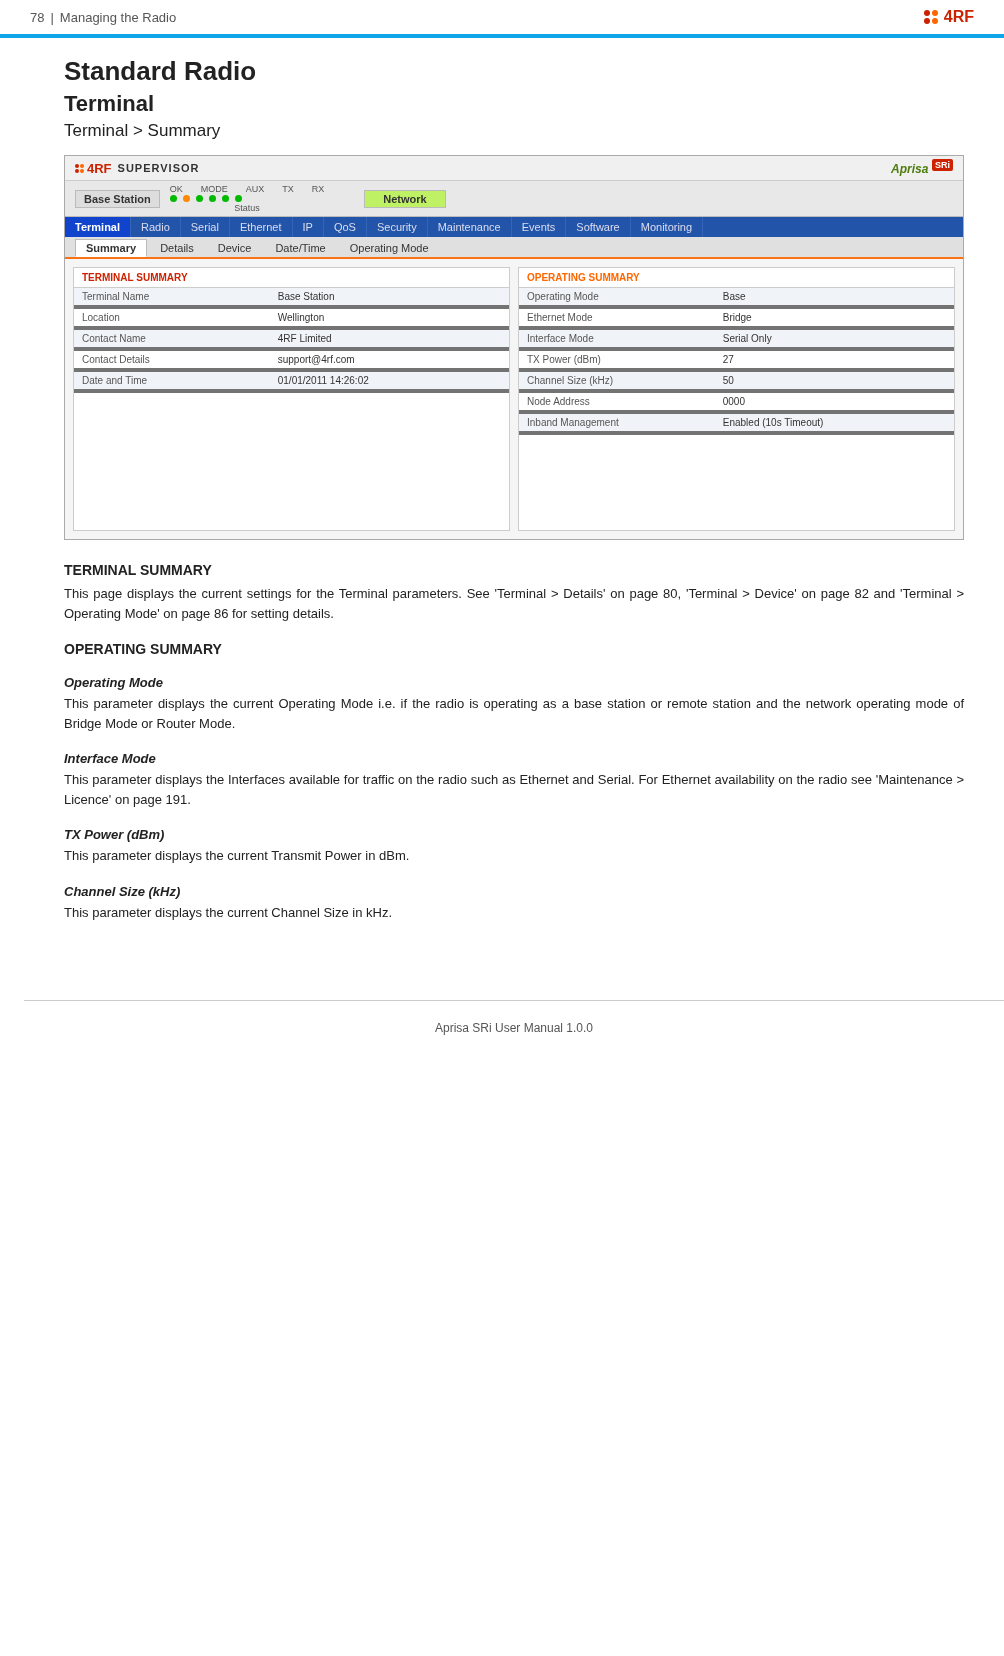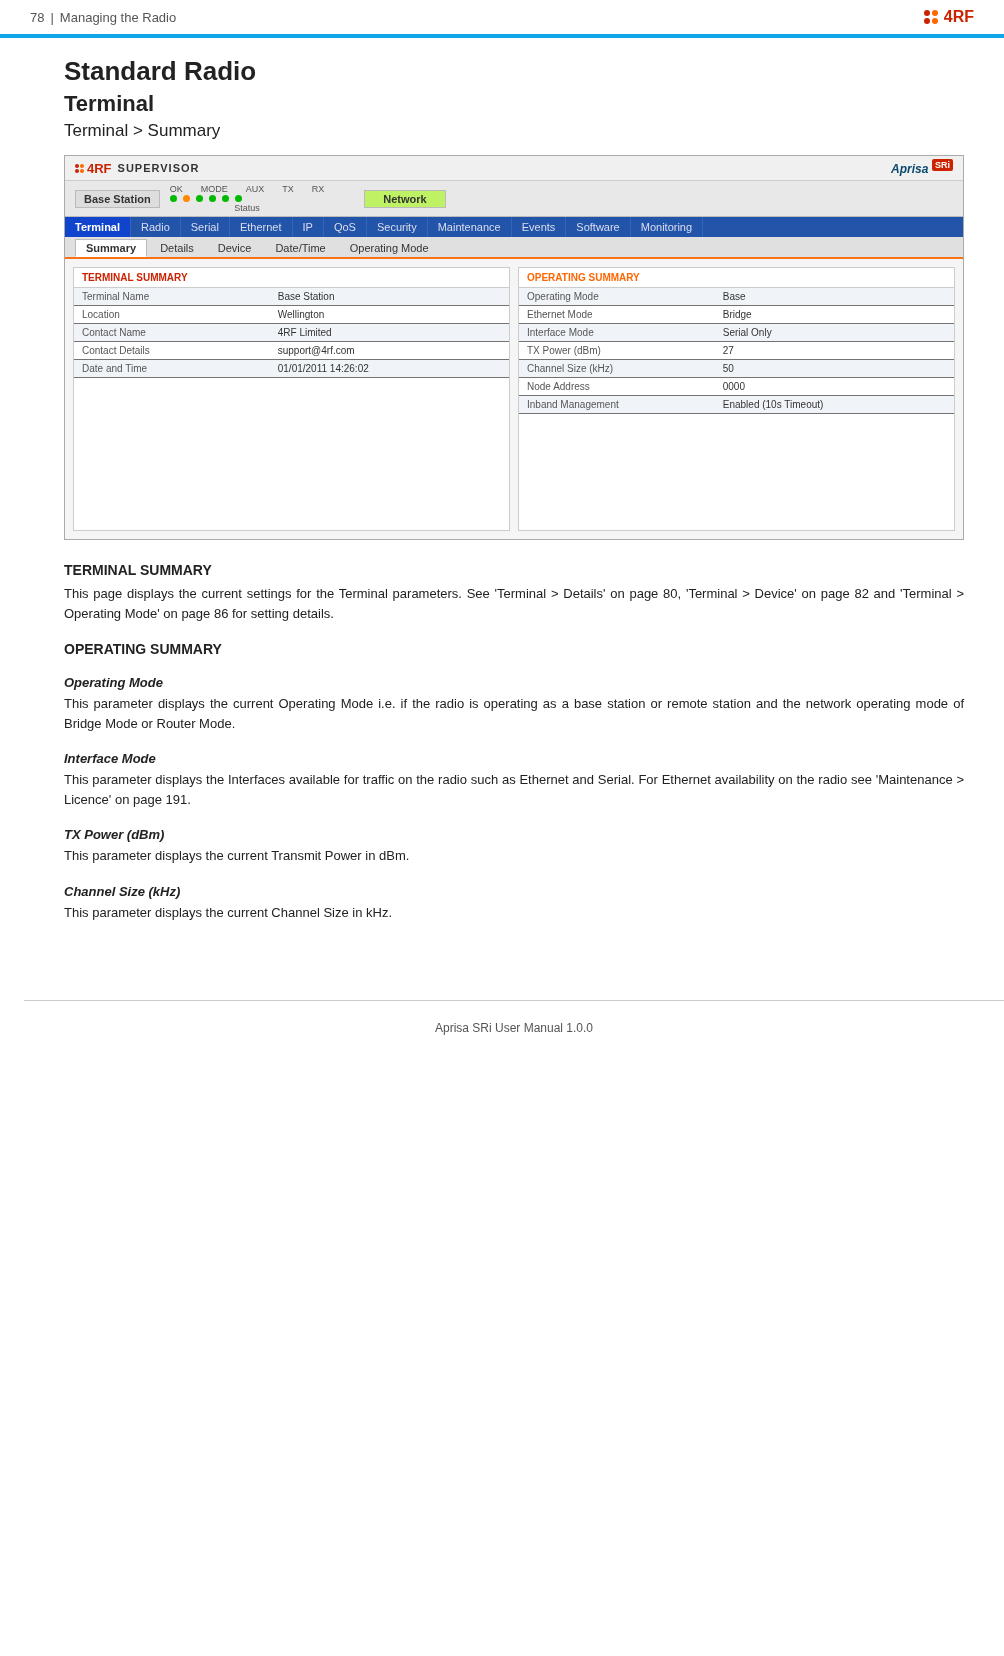--- a/index.html
+++ b/index.html
@@ -116,21 +116,21 @@
     .supervisor-logo-dot.orange { background: #ff6600; }
     .supervisor-text {
       font-size: 11px;
       font-weight: bold;
       color: #333;
       letter-spacing: 1px;
     }
     .aprisa-badge {
       font-size: 12px;
       font-weight: bold;
-      color: #0c4a6e;
+      color: #4d7c0f;
       font-style: italic;
     }
     .sri-badge {
       background: #cc2200;
       color: white;
       font-size: 9px;
       font-weight: bold;
       padding: 1px 3px;
       border-radius: 2px;
       vertical-align: super;
@@ -251,21 +251,21 @@
     .panel-table {
       width: 100%;
       border-collapse: collapse;
     }
     .panel-table tr:nth-child(odd) { background: #f0f4f8; }
     .panel-table tr:nth-child(even) { background: white; }
     .panel-table td {
       padding: 3px 8px;
       font-size: 10px;
       color: #333;
-      border-bottom: 1px solid #737373;
+      border-bottom: 4px solid #737373;
     }
     .panel-table td:first-child {
       color: #555;
       width: 45%;
     }
 
     
     .footer-bar {
       display: flex;
       justify-content: space-between;

